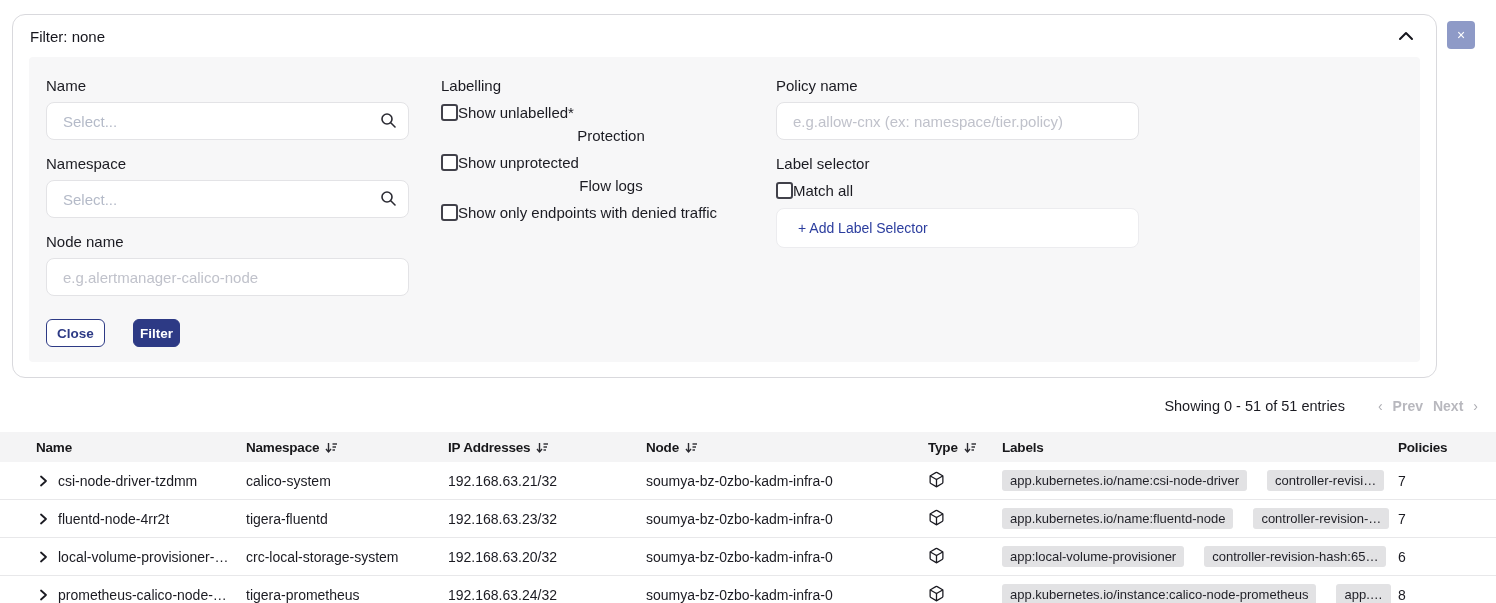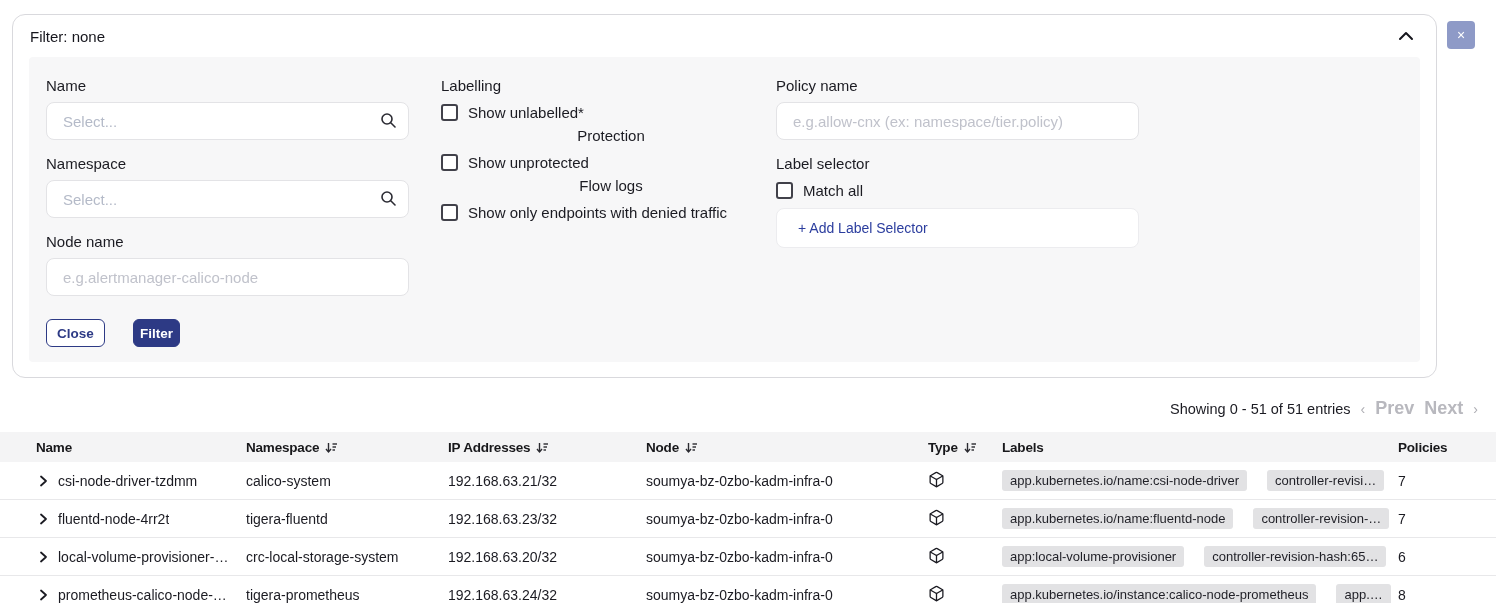--- a/index.html
+++ b/index.html
@@ -23,21 +23,21 @@
 
   .flabel { font-size:15px; color:#1b1b22; height:20px; line-height:20px; }
   .input-wrap { position:relative; margin:6px 0 14px 0; }
   .finput { width:100%; height:38px; background:#fff; border:1px solid #e3e3e6; border-radius:8px;
             padding:0 36px 0 16px; font-size:15px; font-family:"Liberation Sans",sans-serif; color:#1b1b22; outline:none; }
   .finput::placeholder { color:#b4bac8; opacity:1; }
   .finput.plain { padding-right:14px; }
   .finput.plain::placeholder { color:#c0c2cb; }
   .search-ic { position:absolute; right:12px; top:10px; }
 
-  .cb-row { display:flex; align-items:center; gap:10px; height:20px; margin:6px 0 0 0; }
+  .cb-row { display:flex; align-items:center; height:20px; margin:6px 0 0 0; }
   .cb { width:17px; height:17px; background:#fff; border:2px solid #41414a; border-radius:3px;
         display:inline-block; cursor:pointer; flex:0 0 auto; }
   .cb-label { font-size:15px; color:#1b1b22; }
   .gap-sec { margin-top:4px;text-align:center; }
 
   .add-selector-btn { display:block; width:363px; height:40px; margin-top:8px; background:#fff;
         border:1px solid #ececef; border-radius:8px; text-align:left; padding-left:21px;
         font-family:"Liberation Sans",sans-serif; font-size:14px; color:#2b3d9e; cursor:pointer; }
 
   .btn-row { display:flex; gap:28px; margin-top:23px; }
@@ -45,23 +45,23 @@
          font-weight:bold; cursor:pointer; }
   .btn-close { width:59px; background:#fff; border:1px solid #2d3a85; color:#2d3a85; }
   .btn-filter { width:47px; background:#2d3a85; border:1px solid #2d3a85; color:#fff; }
 
   .close-x { position:absolute; left:1447px; top:21px; width:28px; height:28px; background:#8e9ac7;
              border:none; border-radius:4px; color:#fff; font-size:14px; line-height:26px;
              text-align:center; cursor:pointer; font-family:"Liberation Sans",sans-serif; }
 
   
   .paging { position:absolute; top:398px; right:18px; display:flex; align-items:center; gap:10px; }
-  .paging-summary { font-size:14.5px; color:#1b1b22; margin-right:0; }
+  .paging-summary { font-size:14.5px; color:#1b1b22; margin-right:23px; }
   .pg-chev { color:#adadb3; font-size:14px; }
-  .pg-link { color:#b8b8be; font-size:18px; font-weight:bold; }
+  .pg-link { color:#b8b8be; font-size:14px; font-weight:bold; }
 
   
   .tbl { position:absolute; left:0; top:432px; width:1496px; }
   .trow { display:grid; grid-template-columns:210px 202px 198px 282px 74px 396px 98px;
           align-items:center; padding-left:36px; }
   .thead { background:#f4f4f5; height:30px; }
   .th { display:flex; align-items:center; gap:6px; font-size:13.5px; font-weight:bold; color:#18181b;
         letter-spacing:-0.2px; }
   .tr { height:38px; border-bottom:1px solid #e8e8ea; background:#fff; font-size:14px; }
   .name-cell { display:flex; align-items:center; gap:8px; }

